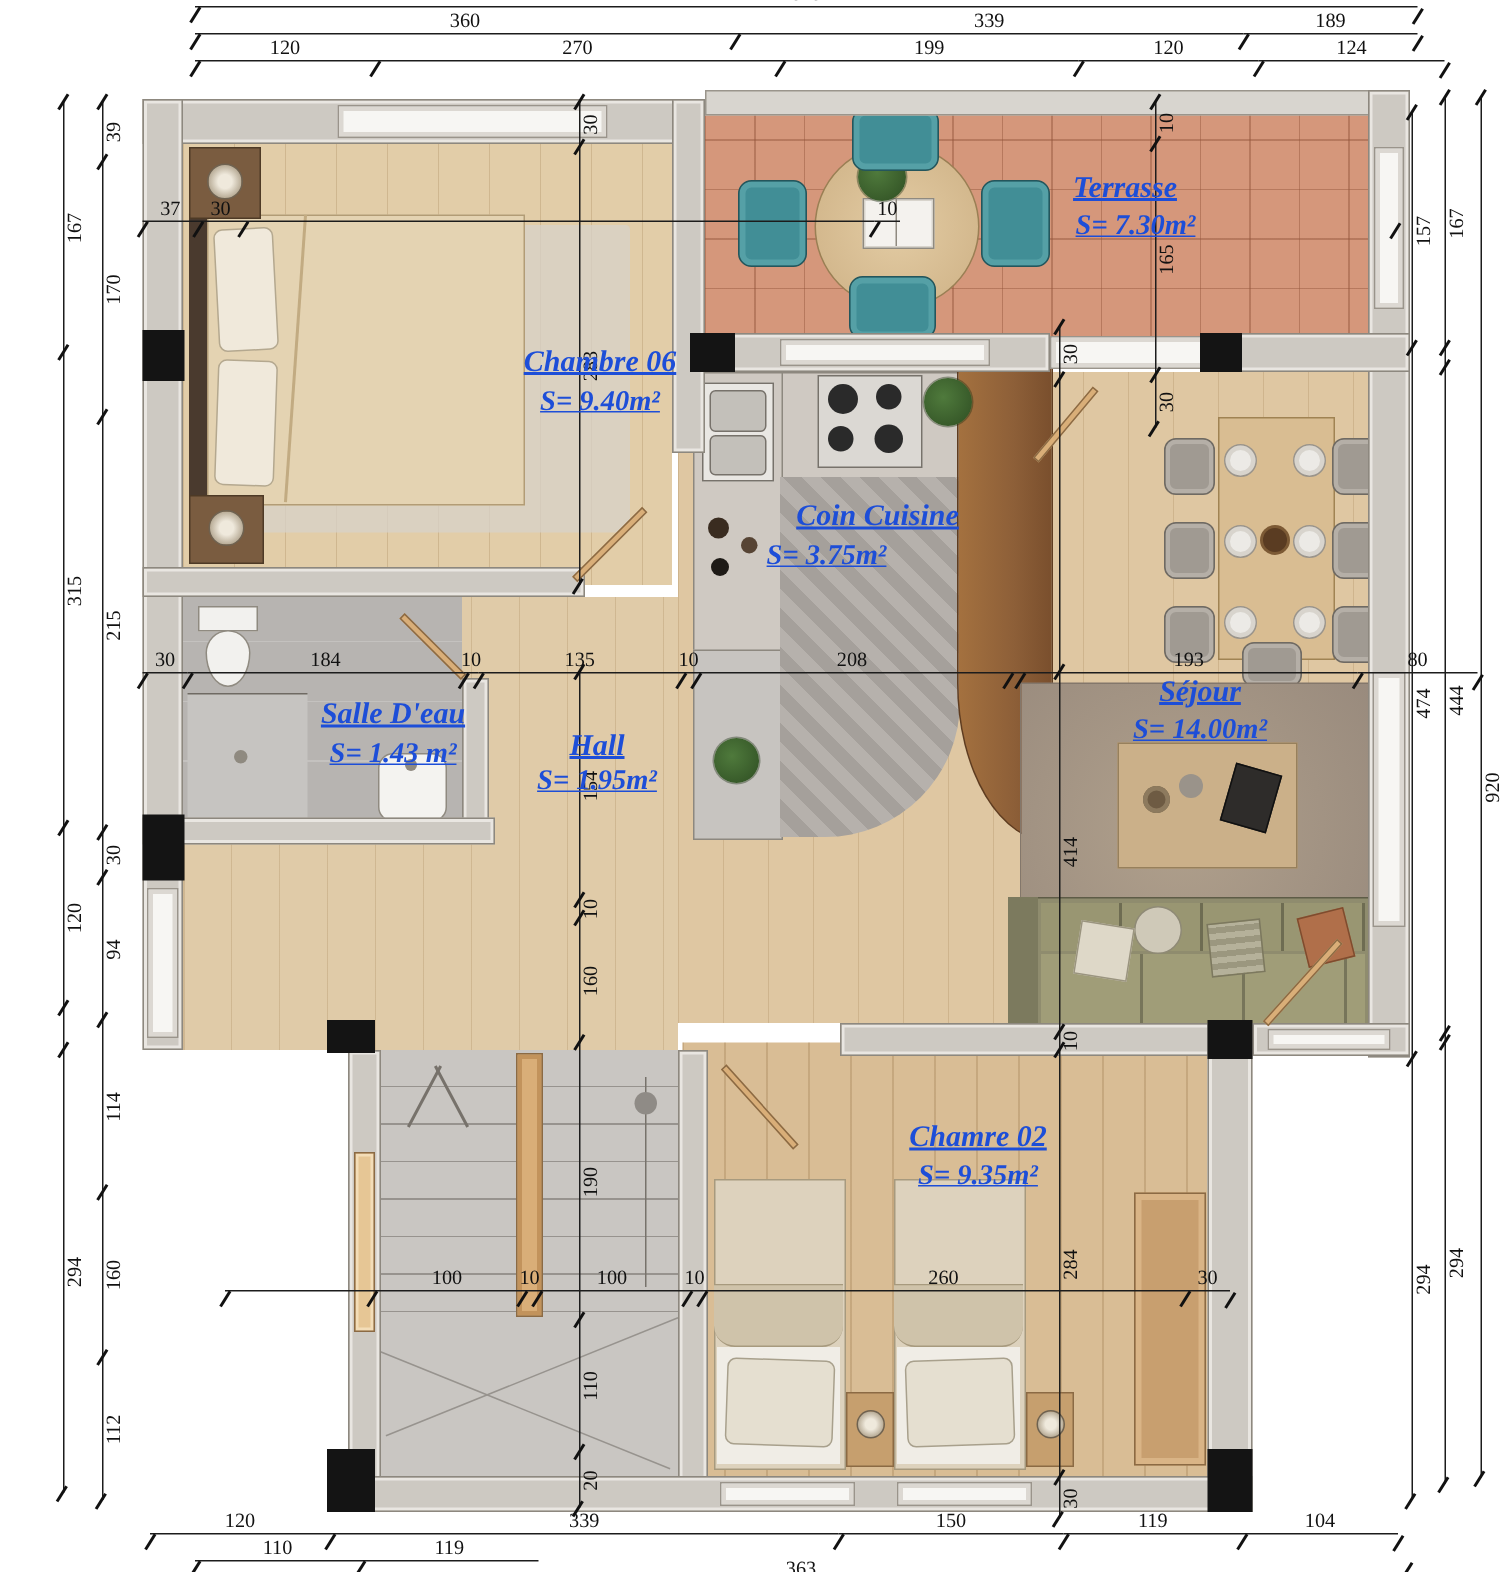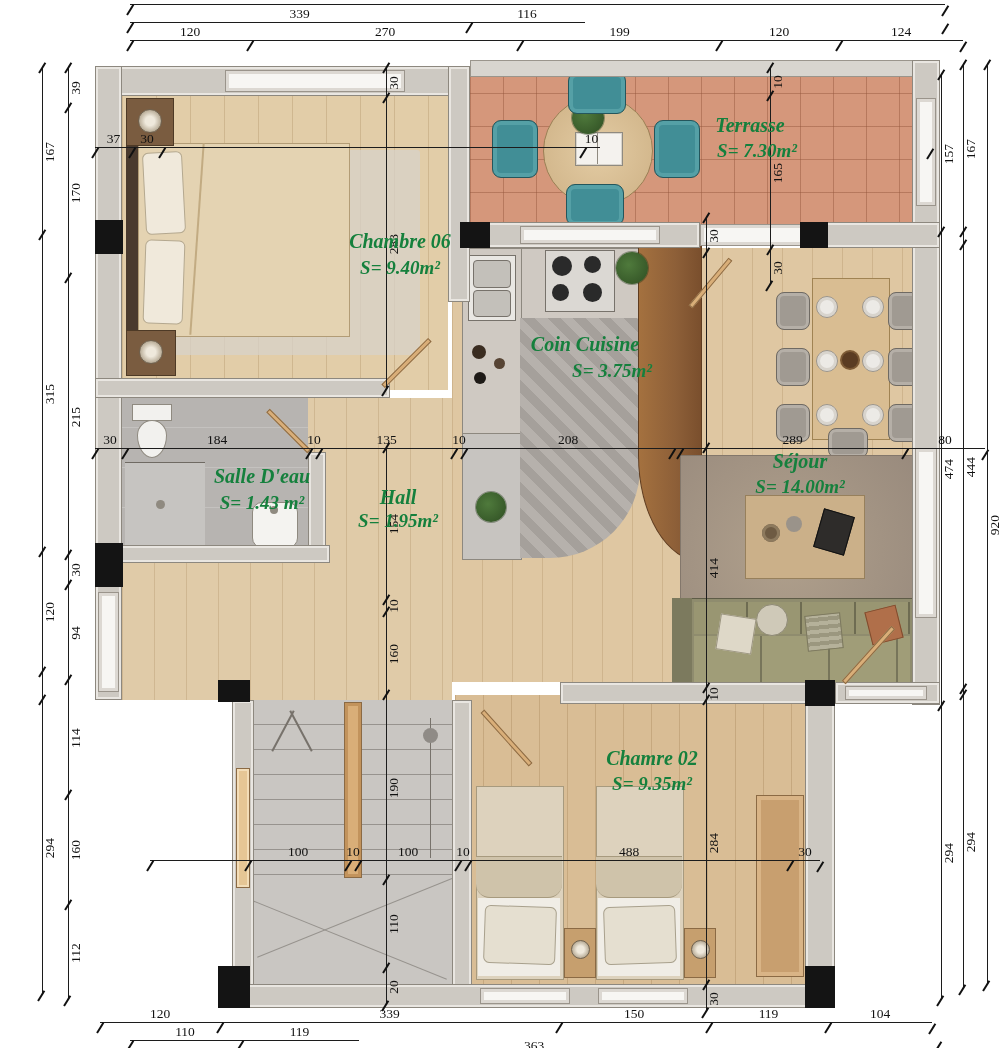--- a/index.html
+++ b/index.html
@@ -4,21 +4,21 @@
 <style>
   html,body{margin:0;padding:0;background:#fff}
   #plan{position:relative;width:1008px;height:1048px;overflow:hidden;background:#fff;font-family:"Liberation Serif",serif}
   .abs{position:absolute}
   .wall{position:absolute;background:#cdc9c2;border:1px solid #8d887f;box-shadow:inset 0 0 0 2px #e9e6e1;box-sizing:border-box}
   .wall2{position:absolute;background:#d8d5cf;border:1px solid #9a958c;box-sizing:border-box}
   .blk{position:absolute;background:#141414}
   .win{position:absolute;background:#f7f6f3;border:1px solid #9a948b;box-shadow:inset 0 0 0 3px #dcd8d2;box-sizing:border-box}
   .winw{position:absolute;background:#e6c695;border:1px solid #8b6a44;box-shadow:inset 0 0 0 2px #f3ddb8;box-sizing:border-box}
   .door{position:absolute;background:#d9ae78;border:1px solid #8b6a44;box-sizing:border-box}
-  .rlabel,.rarea{position:absolute;font-style:italic;font-weight:700;color:#15803d;white-space:nowrap;transform:translateX(-50%);z-index:40}
+  .rlabel,.rarea{position:absolute;font-style:italic;font-weight:700;color:#1d4ed8;text-decoration:underline;white-space:nowrap;transform:translateX(-50%);z-index:40}
   .rlabel{font-size:20px}.rarea{font-size:19px}
   .dim-row{position:absolute;display:flex;height:15px;z-index:30}
   .dim-row .seg{position:relative;border-bottom:1px solid #1c1c1c;display:flex;align-items:flex-end;justify-content:center;box-sizing:border-box}
   .seg>span{font-size:13.5px;color:#111;line-height:1;margin-bottom:2px;white-space:nowrap}
   .seg::before{content:"";position:absolute;left:-6px;bottom:-6px;width:12px;height:1.5px;background:#111;transform:rotate(-58deg)}
   .dim-row::after{content:"";position:absolute;right:-6px;bottom:-6px;width:12px;height:1.5px;background:#111;transform:rotate(-58deg)}
   .dim-col{position:absolute;display:flex;flex-direction:column;width:15px;z-index:30}
   .dim-col .vseg{position:relative;border-left:1px solid #1c1c1c;display:flex;align-items:center;justify-content:center;box-sizing:border-box}
   .vseg>span{font-size:13.5px;color:#111;transform:rotate(-90deg);white-space:nowrap}
   .vseg::before{content:"";position:absolute;left:-7px;top:-1px;width:12px;height:1.5px;background:#111;transform:rotate(-58deg)}
@@ -181,41 +181,44 @@
   <div class="door" style="left:286px;top:402px;width:5px;height:58px;transform:rotate(-45deg)"></div>
   <div class="door" style="left:708px;top:252px;width:5px;height:62px;transform:rotate(40deg)"></div>
   <div class="door" style="left:504px;top:702px;width:5px;height:72px;transform:rotate(-42deg)"></div>
   <div class="door" style="left:866px;top:618px;width:5px;height:74px;transform:rotate(42deg)"></div>
 
   <div class="rlabel" style="left:400px;top:230px">Chambre 06</div>
   <div class="rarea" style="left:400px;top:257px">S= 9.40m²</div>
   <div class="rlabel" style="left:750px;top:114px">Terrasse</div>
   <div class="rarea" style="left:757px;top:140px">S= 7.30m²</div>
   <div class="rlabel" style="left:585px;top:333px">Coin Cuisine</div>
-  <div class="rarea" style="left:612px;top:360px">S= 3.75m²</div>
+  <div class="rarea" style="left:551px;top:360px">S= 3.75m²</div>
   <div class="rlabel" style="left:262px;top:465px">Salle D'eau</div>
   <div class="rarea" style="left:262px;top:492px">S= 1.43 m²</div>
   <div class="rlabel" style="left:398px;top:486px">Hall</div>
   <div class="rarea" style="left:398px;top:510px">S= 1.95m²</div>
   <div class="rlabel" style="left:800px;top:450px">Séjour</div>
   <div class="rarea" style="left:800px;top:476px">S= 14.00m²</div>
   <div class="rlabel" style="left:652px;top:747px">Chamre 02</div>
   <div class="rarea" style="left:652px;top:773px">S= 9.35m²</div>
 
   <div class="dim-row" style="left:130px;top:-10px;width:815px">
     <div class="seg" style="width:815px">
         <span>815</span>
       </div>
   </div>
   <div class="dim-row" style="left:130px;top:8px;width:815px">
+    <div class="seg" style="width:360px">
+        <span>360</span>
+      </div>
     <div class="seg" style="width:339px">
         <span>339</span>
       </div>
     <div class="seg" style="width:116px">
-        <span>116</span>
+        <span>189</span>
       </div>
   </div>
   <div class="dim-row" style="left:130px;top:26px;width:833px">
     <div class="seg" style="width:120px">
         <span>120</span>
       </div>
     <div class="seg" style="width:270px">
         <span>270</span>
       </div>
     <div class="seg" style="width:199px">
@@ -368,21 +371,21 @@
     <div class="seg" style="width:10px">
         <span>10</span>
       </div>
     <div class="seg" style="width:208px">
         <span>208</span>
       </div>
     <div class="seg" style="width:8px">
         <span></span>
       </div>
     <div class="seg" style="width:225px">
-        <span>289</span>
+        <span>193</span>
       </div>
     <div class="seg" style="width:80px">
         <span>80</span>
       </div>
   </div>
   <div class="dim-row" style="left:150px;top:846px;width:670px">
     <div class="seg" style="width:98px">
         <span></span>
       </div>
     <div class="seg" style="width:100px">
@@ -391,21 +394,21 @@
     <div class="seg" style="width:10px">
         <span>10</span>
       </div>
     <div class="seg" style="width:100px">
         <span>100</span>
       </div>
     <div class="seg" style="width:10px">
         <span>10</span>
       </div>
     <div class="seg" style="width:322px">
-        <span>488</span>
+        <span>260</span>
       </div>
     <div class="seg" style="width:30px">
         <span>30</span>
       </div>
   </div>
   <div class="dim-col" style="left:386px;top:68px">
     <div class="vseg" style="height:30px">
         <span>30</span>
       </div>
     <div class="vseg" style="height:292px">

